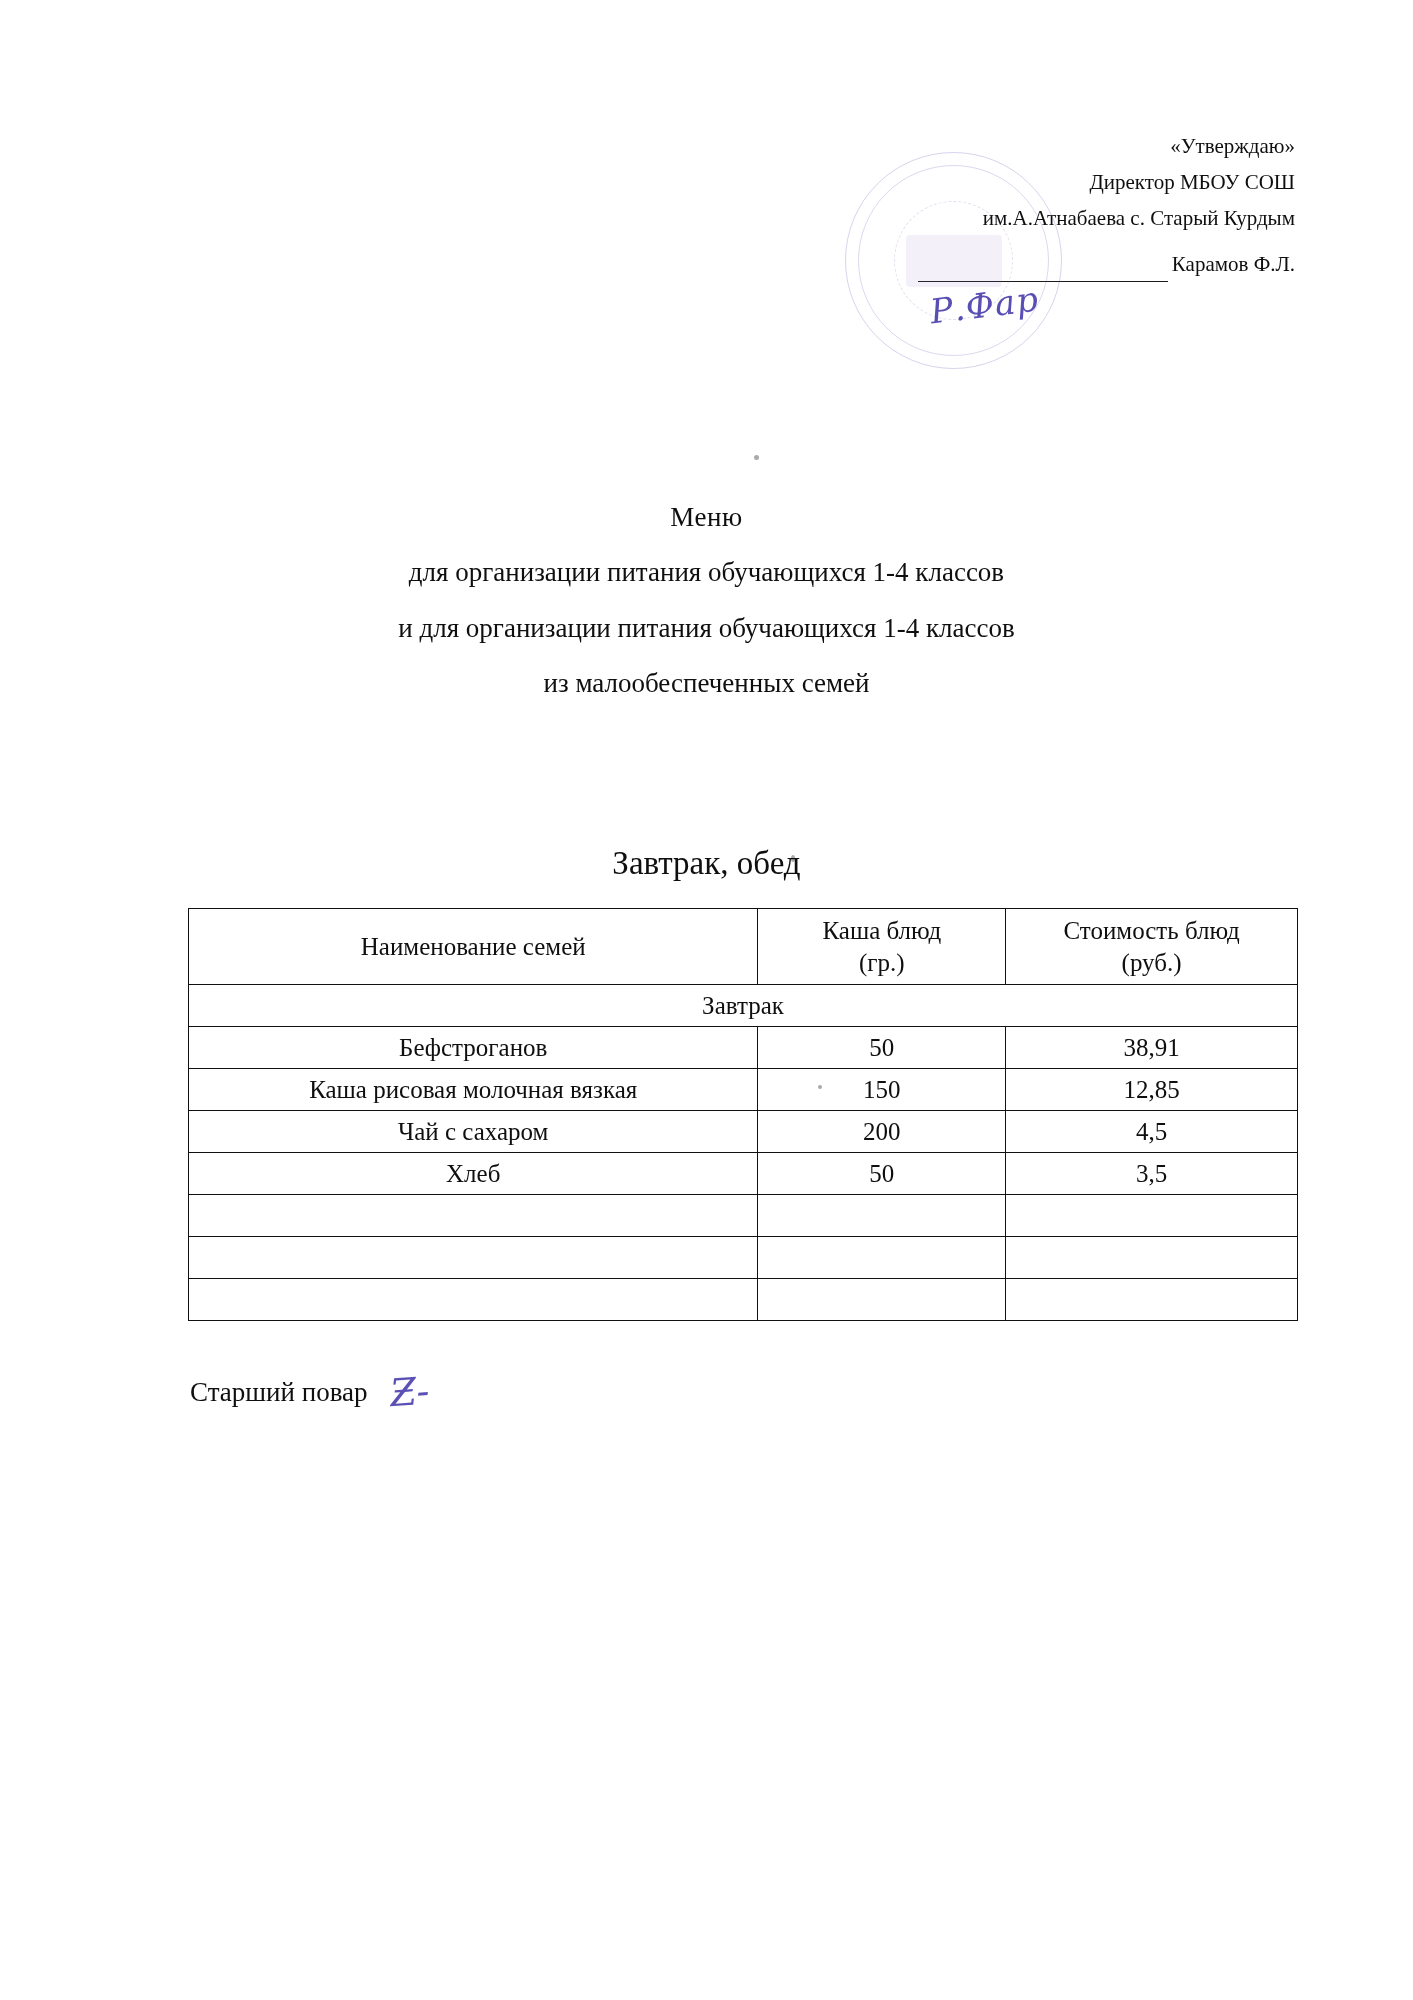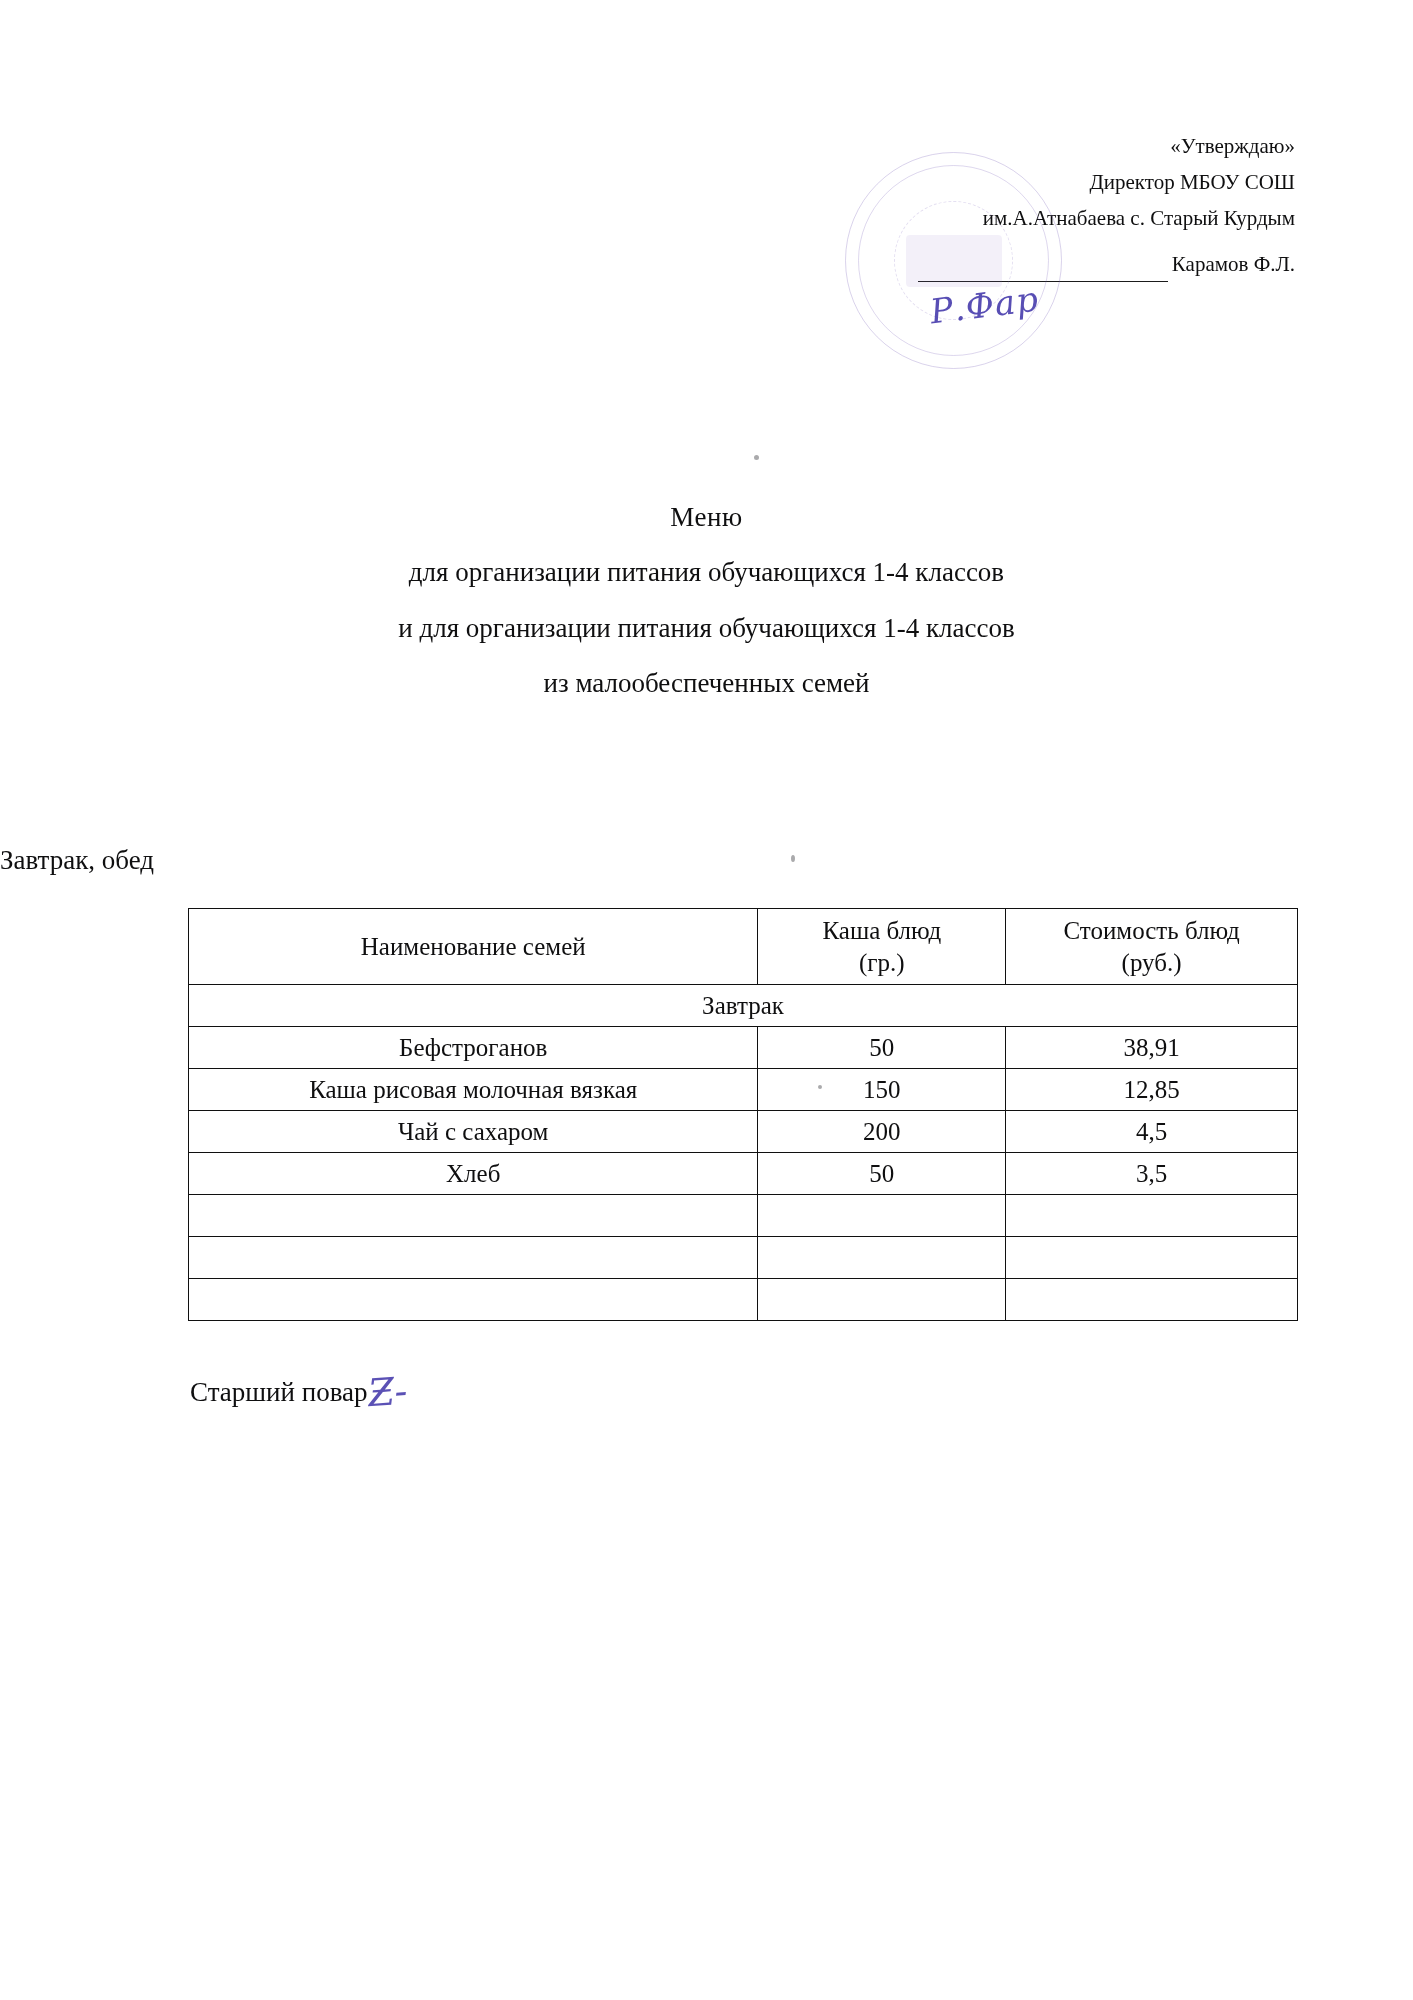--- a/index.html
+++ b/index.html
@@ -109,21 +109,22 @@
     line-height: 2.05;
   }
   .title-block .menu-word { letter-spacing: 0.5px; }
 
   
   .meal-label {
     position: absolute;
     top: 845px;
     left: 0;
     width: 100%;
-    font-size: 27px;
+    text-align: center;
+    font-size: 33px;
   }
 
   
   .tbl-wrap {
     position: absolute;
     top: 908px;
     left: 188px;
     width: 1110px;
   }
   table {
@@ -155,20 +156,21 @@
   .empty-row td { height: 42px; }
 
   
   .footer {
     position: absolute;
     top: 1370px;
     left: 190px;
     font-size: 27px;
     display: flex;
     align-items: center;
+    gap: 22px;
   }
   .sig-cook {
     font-family: "DejaVu Serif", serif;
     font-style: italic;
     font-size: 38px;
     color: #4a3fae;
     transform: rotate(-4deg);
     opacity: 0.9;
   }
 

